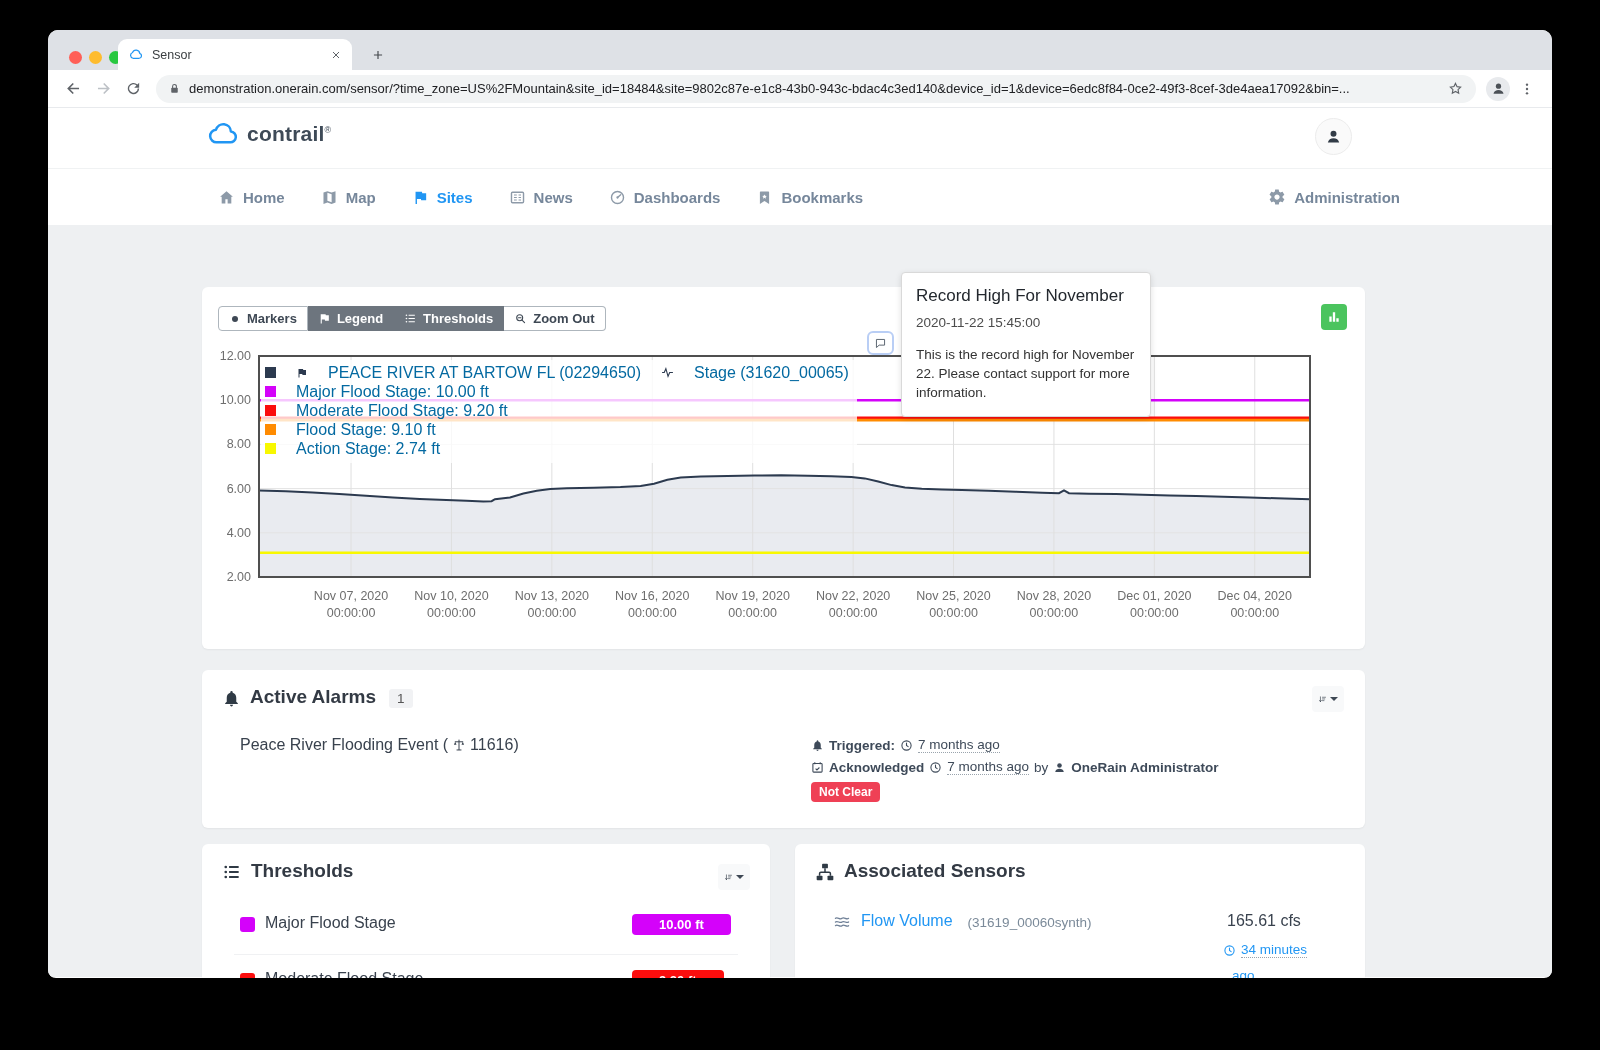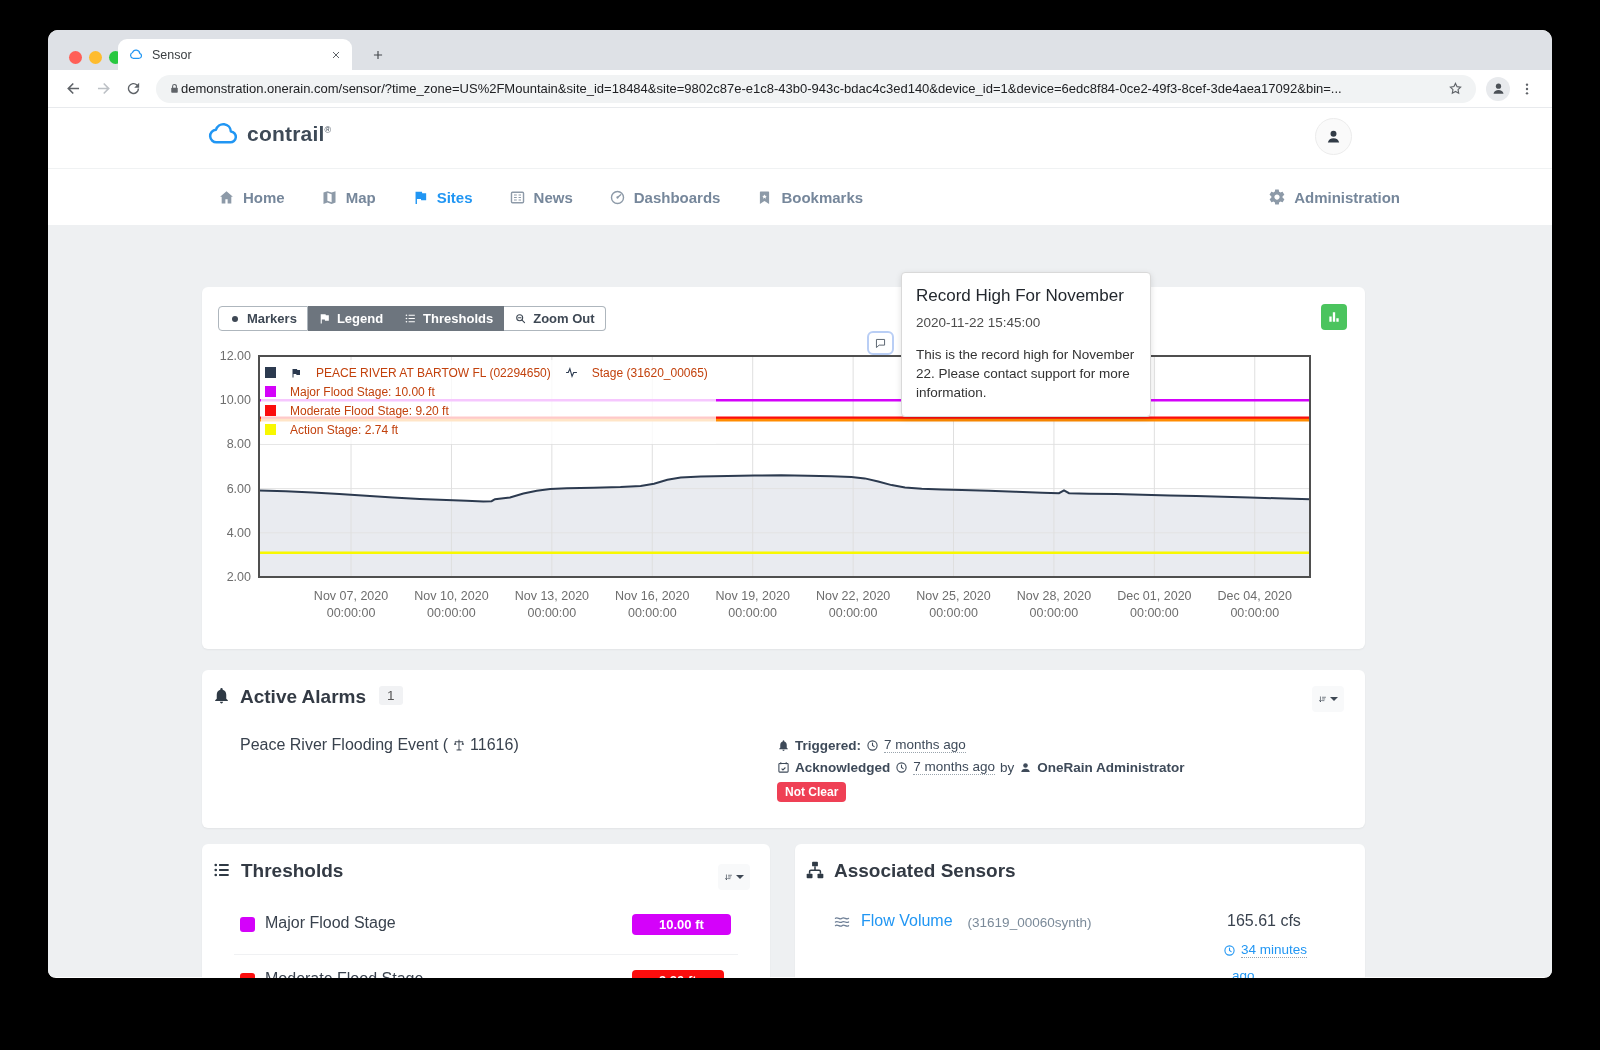--- a/index.html
+++ b/index.html
@@ -20,21 +20,21 @@
   .tab-title{flex:1;font-size:12.5px;color:#3c4043;margin-left:9px;white-space:nowrap;overflow:hidden}
   .newtab{position:absolute;left:318px;top:13px;width:24px;height:24px;display:flex;
           align-items:center;justify-content:center;color:#45494d}
 
   
   .urlbar{height:38px;background:#fff;border-bottom:1px solid #e8eaed;display:flex;
           align-items:center;padding:0 12px;gap:4px}
   .chrome-ic{width:26px;height:26px;display:flex;align-items:center;justify-content:center;color:#5f6368}
   .chrome-ic.disabled{color:#bdc1c6}
   .omnibox{flex:1;height:28px;background:#f1f3f4;border-radius:14px;display:flex;
-           align-items:center;padding:0 12px;margin:0 6px;min-width:0}
+           align-items:center;gap:8px;padding:0 12px;margin:0 6px;min-width:0}
   .url-text{flex:1;font-size:13px;color:#202124;white-space:nowrap;overflow:hidden;text-overflow:ellipsis}
   .browser-avatar{width:24px;height:24px;border-radius:50%;background:#e8eaed;display:flex;
                   align-items:center;justify-content:center;color:#4b5056}
 
   
   .page{position:relative;height:869px;background:#eef0f2}
   .site-header{height:60px;background:#fff;position:relative}
   .brand{position:absolute;left:157px;top:13px;display:flex;align-items:center;gap:9px}
   .brand-text{font-size:21px;font-weight:bold;color:#3e4a57;letter-spacing:.2px}
   .brand-text sup{font-size:9px;font-weight:normal;vertical-align:super}
@@ -64,43 +64,43 @@
         font-weight:bold;background:#fff;color:#3e4854;border:1px solid #aeb6bd;cursor:pointer}
   .cbtn+.cbtn{border-left:none}
   .cbtn:first-child{border-radius:4px 0 0 4px}
   .cbtn:last-child{border-radius:0 4px 4px 0}
   .cbtn.on{background:#6d757e;border-color:#6d757e;color:#fff}
   .export-btn{position:absolute;left:1119px;top:17px;width:26px;height:26px;background:#4bc45e;
               border:none;border-radius:4px;display:flex;align-items:center;justify-content:center;
               cursor:pointer;z-index:5}
   #chart-svg{position:absolute;left:0;top:0;font-family:"Liberation Sans",sans-serif}
   .legend{position:absolute;left:59px;top:73px;background:rgba(255,255,255,.78);padding:3px 8px 5px 4px;z-index:4}
-  .lrow{display:flex;align-items:center;gap:14px;height:19px;font-size:12px;color:#c2410c}
+  .lrow{display:flex;align-items:center;gap:20px;height:19px;font-size:16px;color:#0369a1}
   .sw{width:11px;height:11px;flex:0 0 auto}
   .marker-bubble{position:absolute;left:665px;top:44px;width:27px;height:24px;background:#fff;
                  border:2px solid #b9cef5;border-radius:6px;display:flex;align-items:center;
                  justify-content:center;color:#5a6570;cursor:pointer;z-index:6}
   .tooltip{position:absolute;left:699px;top:-15px;width:250px;background:#fff;border:1px solid #d9d9d9;
            border-radius:4px;box-shadow:0 2px 6px rgba(0,0,0,.12);padding:13px 14px 14px;z-index:7}
   .tt-title{font-size:17px;color:#23282e;margin-bottom:9px}
   .tt-time{font-size:13.5px;color:#4c4c4c;margin-bottom:15px}
   .tt-body{font-size:13.5px;color:#333;line-height:1.42}
 
   
   .alarms-card{left:154px;top:445px;width:1163px;height:158px}
-  .card-h{position:absolute;left:10px;top:16px;display:flex;align-items:flex-start;gap:9px}
+  .card-h{position:absolute;left:20px;top:16px;display:flex;align-items:flex-end;gap:9px}
   .card-title{font-size:19px;font-weight:bold;color:#333a44}
   .count-badge{background:#f1f2f4;color:#555;font-size:13.5px;border-radius:3px;padding:2px 8px;margin-left:4px}
   .sort-btn{position:absolute;width:32px;height:26px;background:#f8f9fa;border:none;border-radius:4px;
             display:flex;align-items:center;justify-content:center;gap:3px;color:#3e4854;cursor:pointer}
   .caret{width:0;height:0;border-left:4px solid transparent;border-right:4px solid transparent;
          border-top:4px solid #3e4854}
   .alarm-name{position:absolute;left:38px;top:66px;font-size:16px;color:#39424e;display:flex;
               align-items:center;gap:4px}
-  .alarm-meta{position:absolute;left:575px;top:64px;font-size:13.5px;color:#3e4a59}
+  .alarm-meta{position:absolute;left:609px;top:64px;font-size:13.5px;color:#3e4a59}
   .meta-line{display:flex;align-items:center;gap:5px;height:22px}
   .dotted{border-bottom:1px dotted #9aa4ad;cursor:pointer}
   .status-badge{display:inline-block;margin-top:4px;background:#ef4055;color:#fff;font-size:12px;
                 font-weight:bold;border-radius:4px;padding:3px 8px}
 
   
   .thresholds-card{left:154px;top:619px;width:568px;height:200px}
   .sensors-card{left:747px;top:619px;width:570px;height:200px}
   .th-row{position:absolute;left:38px;display:flex;align-items:flex-end;gap:10px;font-size:16px;color:#39424e}
   .th-sw{width:15px;height:15px;border-radius:3px}
@@ -386,20 +386,24 @@
           </div>
           <div class="lrow">
             <span class="sw" style="background: rgb(212, 2, 250);"></span>
             <span>Major Flood Stage: 10.00 ft</span>
           </div>
           <div class="lrow">
             <span class="sw" style="background: rgb(251, 13, 13);"></span>
             <span>Moderate Flood Stage: 9.20 ft</span>
           </div>
           <div class="lrow">
+            <span class="sw" style="background: rgb(255, 139, 0);"></span>
+            <span>Flood Stage: 9.10 ft</span>
+          </div>
+          <div class="lrow">
             <span class="sw" style="background: rgb(248, 248, 0);"></span>
             <span>Action Stage: 2.74 ft</span>
           </div>
         </div>
 
         <div class="marker-bubble">
           <svg width="13" height="13" viewBox="0 0 24 24">
               <path d="M4.5 4.5h15v10.5h-10l-5 4.5z" fill="none" stroke="currentColor" stroke-width="1.8" stroke-linejoin="round"></path>
             </svg>
         </div>

